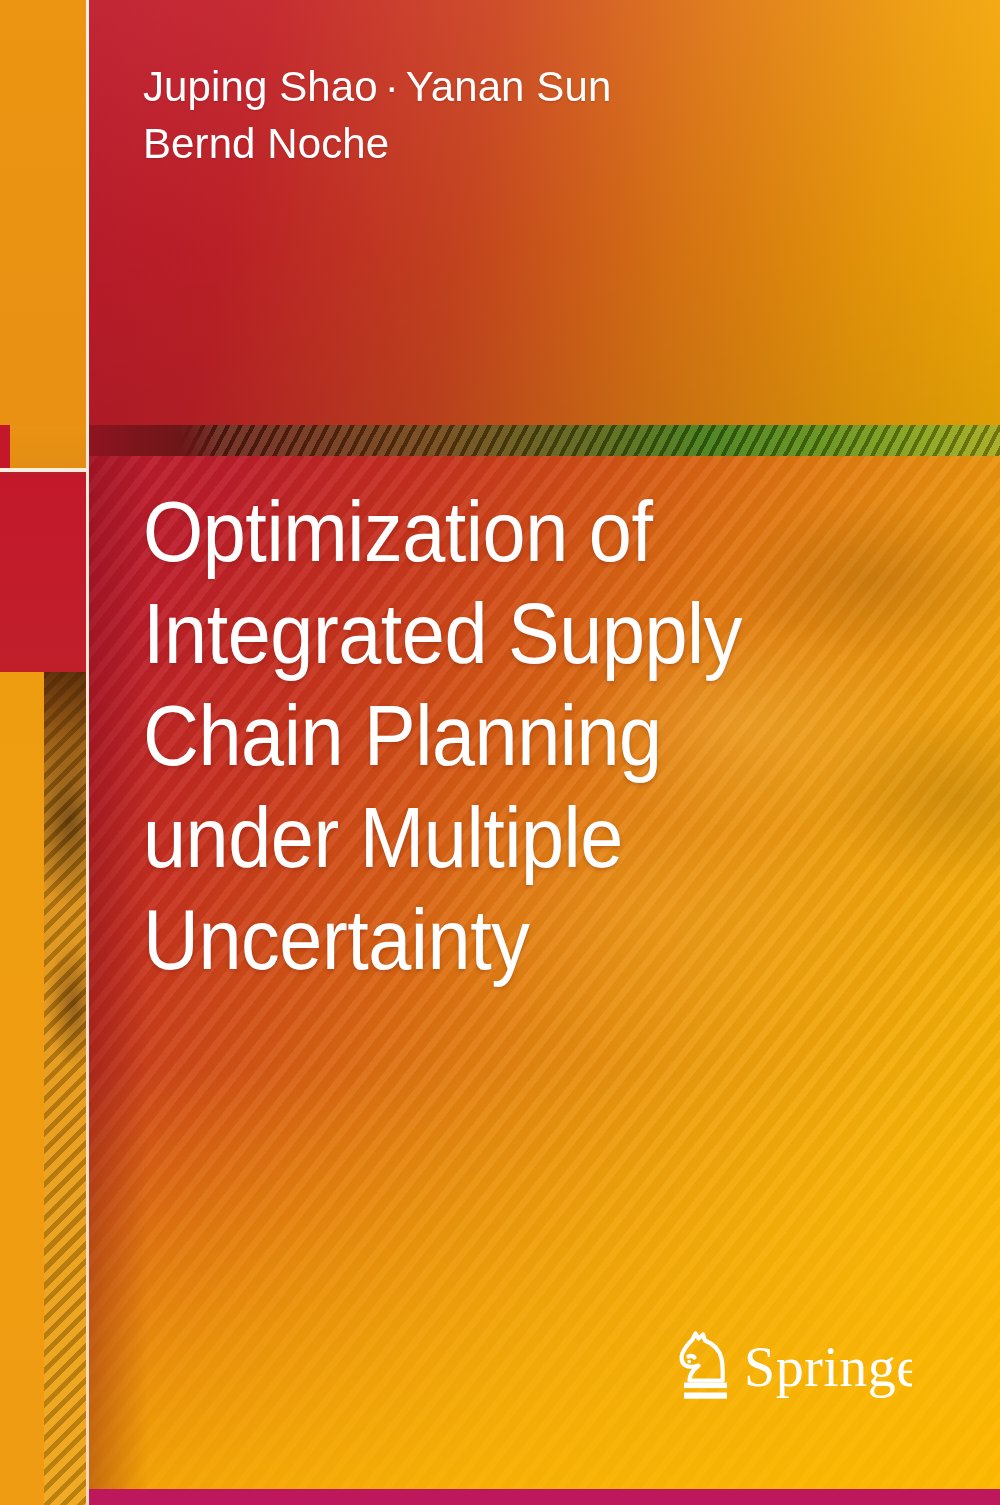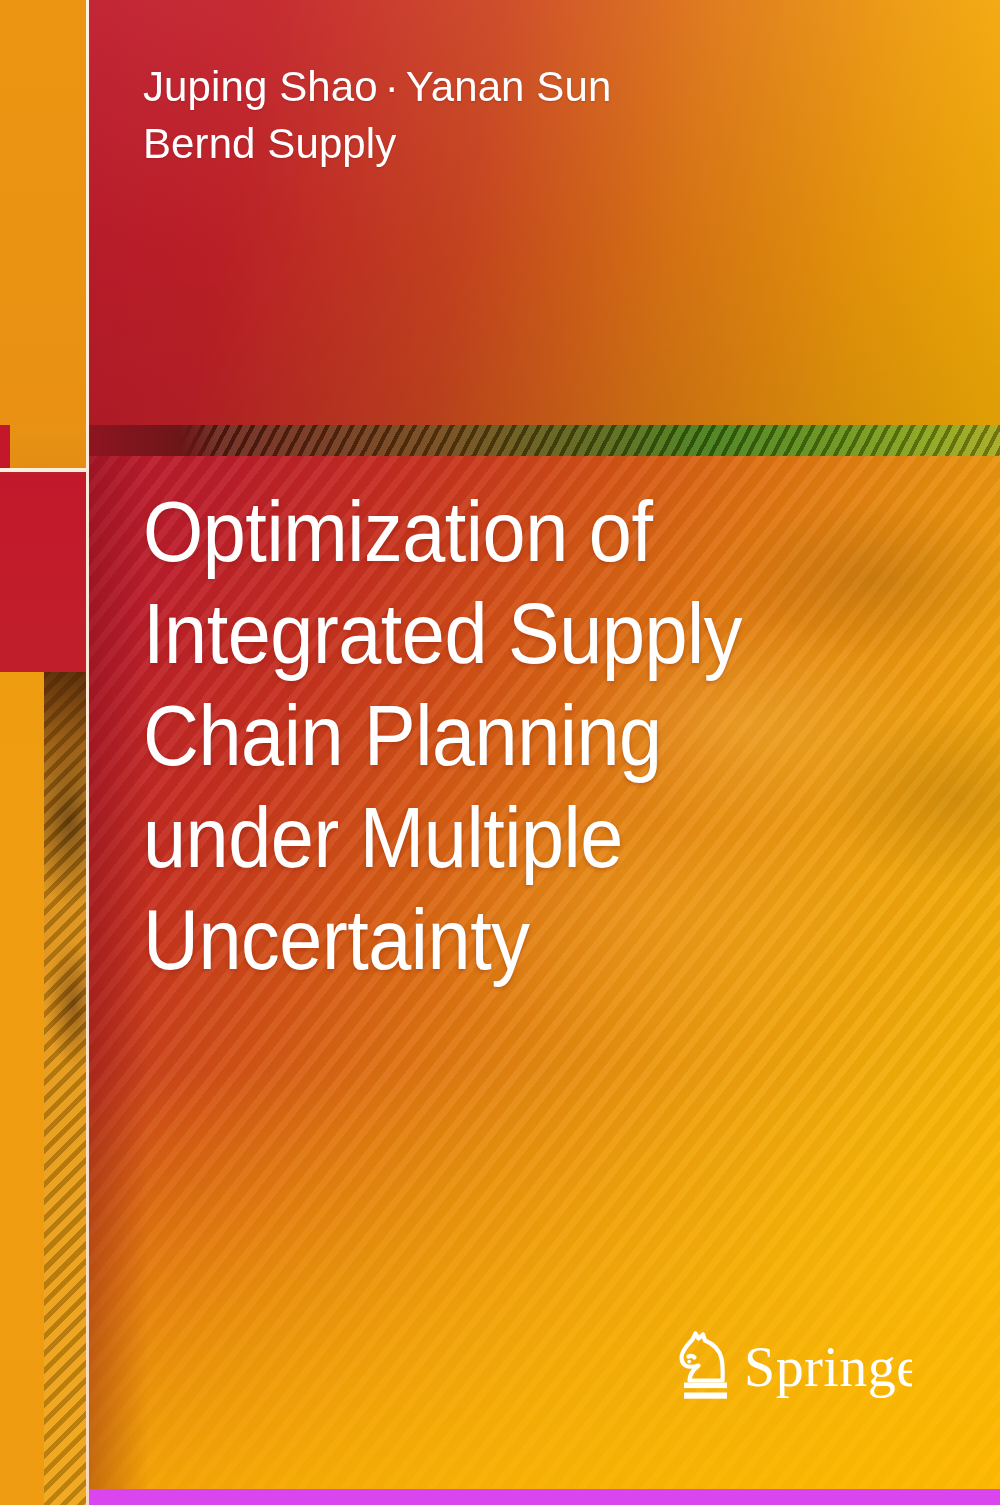--- a/index.html
+++ b/index.html
@@ -2,21 +2,21 @@
 <html><head>
 <meta charset="utf-8">
 <style>
   html,body{margin:0;padding:0;background:#fff;}
   body{font-family:"Liberation Sans",sans-serif;}
 
   #cover{
     position:relative;
     width:1000px;height:1505px;
     overflow:hidden;
-    background:#d946ef;
+    background:#be185d;
   }
 
   
   .spine{position:absolute;left:0;top:0;width:86px;height:1505px;overflow:hidden;}
   .spine-orange-top{position:absolute;left:0;top:0;width:86px;height:468px;
       background:linear-gradient(180deg,#eb9512 0%,#e99013 100%);}
   .spine-red{position:absolute;left:0;top:470px;width:86px;height:203px;
       background:linear-gradient(180deg,#c3182b 0%,#c01f2a 100%);}
   .spine-orange-bot{position:absolute;left:0;top:672px;width:44px;height:833px;
       background:linear-gradient(180deg,#ef9d10 0%,#ef9c12 100%);}
@@ -117,21 +117,21 @@
     <div class="spine-photo"></div>
     <div class="spine-photo-top-shade"></div>
   </div>
 
   <div class="top-panel">
     <div class="sheen"></div>
   </div>
 
   <div class="authors">
     <span class="ln"><span>Juping Shao</span><span class="sep">·</span><span>Yanan Sun</span></span>
-    <span class="ln">Bernd Supply</span>
+    <span class="ln">Bernd Noche</span>
   </div>
 
   <div class="photo-band-spine"></div>
   <div class="photo-band-spine2"></div>
   <div class="photo-band"></div>
   <div class="photo-band-left"></div>
 
   <div class="h-divider"></div>
   <div class="h-divider-dark"></div>
   <div class="v-divider"></div>

